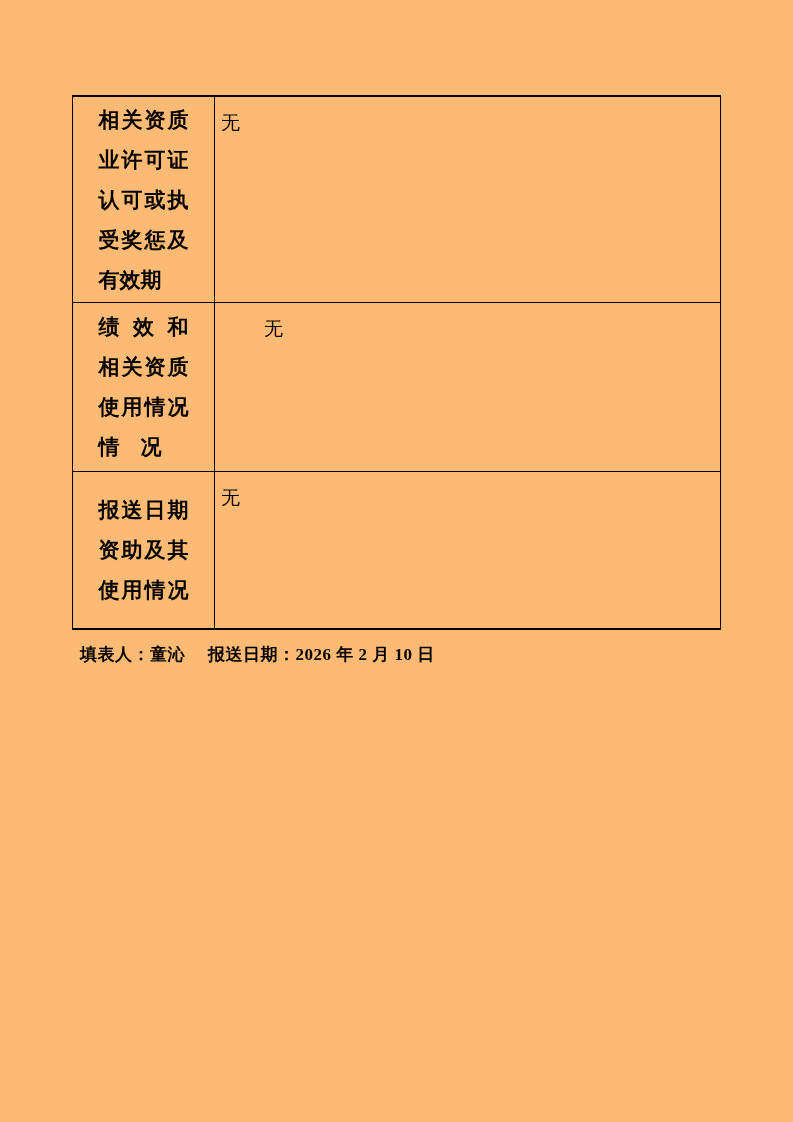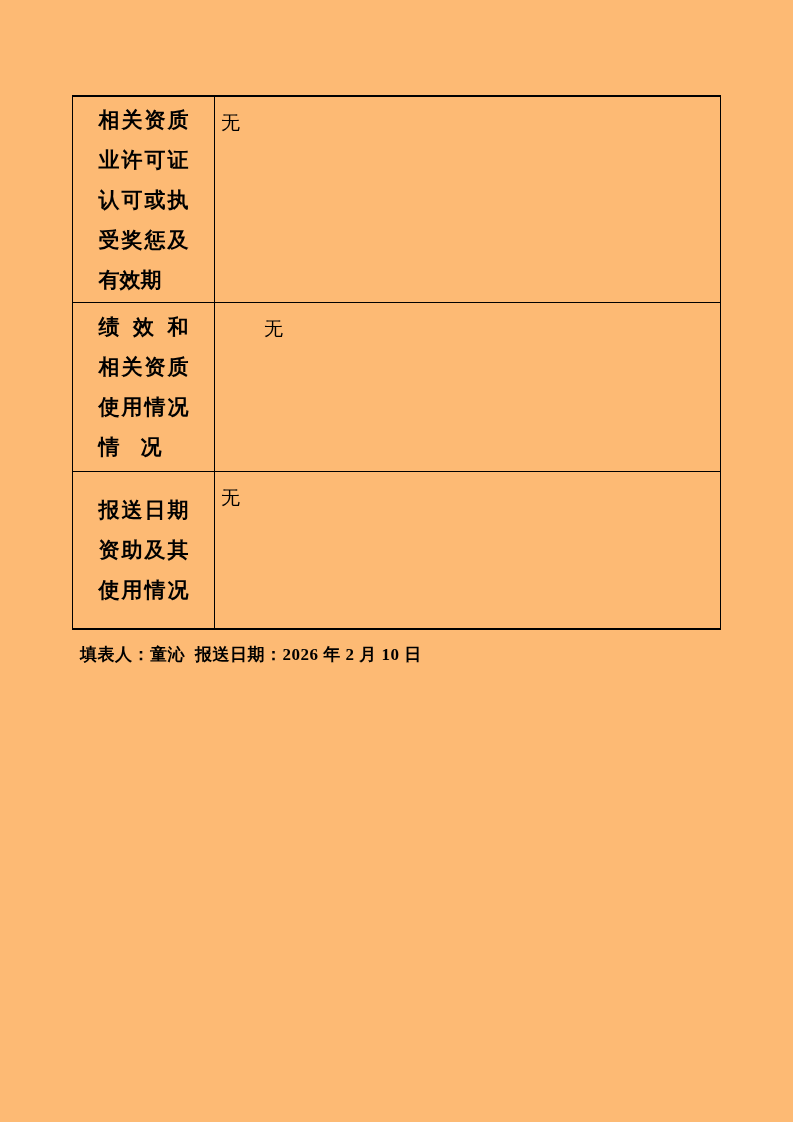--- a/index.html
+++ b/index.html
@@ -70,21 +70,21 @@
   .value-text {
     font-size: 19px;
     line-height: 40px;
   }
   
   .footer {
     position: absolute;
     left: 80px;
     top: 643px;
     display: flex;
-    gap: 10px;
+    gap: 23px;
     font-size: 17px;
     line-height: 24px;
     font-weight: bold;
     white-space: nowrap;
     letter-spacing: 0.5px;
   }
 </style>
 </head>
 <body>
 

